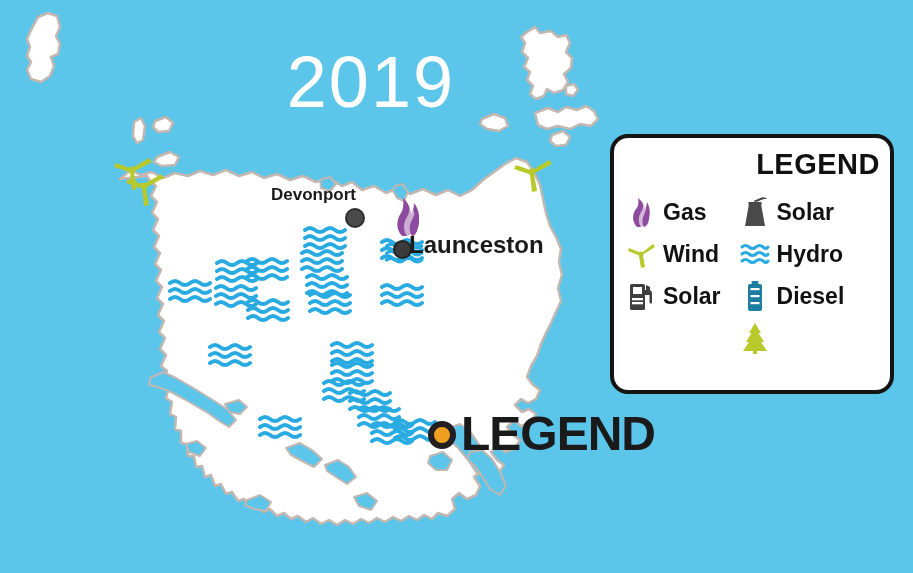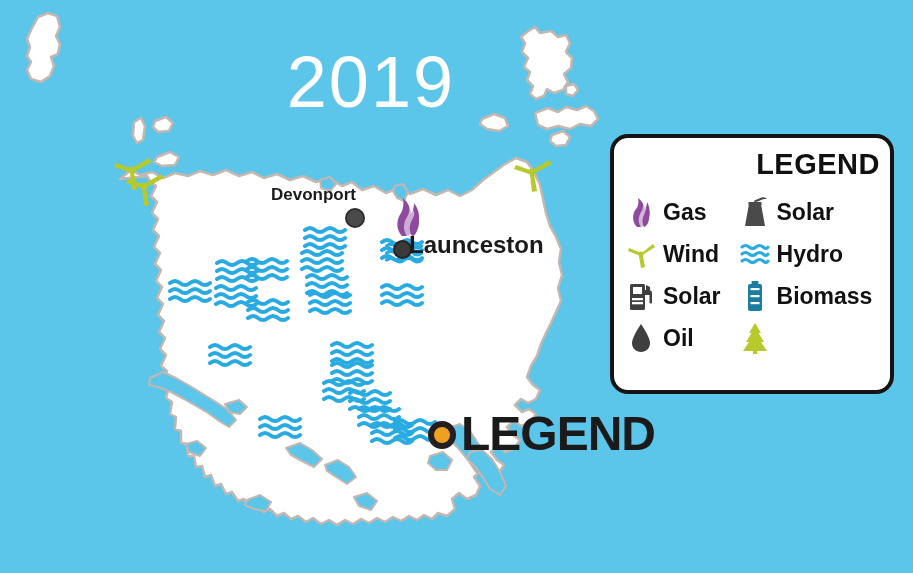--- a/index.html
+++ b/index.html
@@ -497,28 +497,20 @@
                 <rect x="5" y="17" width="11" height="2.3" fill="#ffffff"></rect>
                 <rect x="5" y="21" width="11" height="2.3" fill="#ffffff"></rect>
                 <path d="M18,9 L22,9 C24,9 25,10.5 25,12.5 L25,21 C25,23 22.5,23 22.5,21 L22.5,14 L18,14 Z" fill="#3f3f3f"></path>
                 <path d="M19,4 L23,6 L23,9 L19,9 Z" fill="#3f3f3f"></path>
               </g>
             </svg>
           </span>
           <span class="legend-label">Solar</span>
         </div>
 
-        <div class="legend-row">
-          <span class="legend-icon">
-            <svg width="22" height="30" viewBox="0 0 22 30">
-              <path d="M11,1 C11,1 2,14 2,20 C2,25.5 6,29 11,29 C16,29 20,25.5 20,20 C20,14 11,1 11,1 Z" fill="#3f3f3f"></path>
-            </svg>
-          </span>
-          <span class="legend-label">Oil</span>
-        </div>
 
       </div>
 
       <div class="legend-col right">
 
         <div class="legend-row">
           <span class="legend-icon">
             <svg width="28" height="32" viewBox="0 0 28 32">
               <g fill="#4a4a4a">
                 <path d="M8,8 L20,8 L24,30 L4,30 Z"></path>
@@ -548,21 +540,21 @@
             <svg width="18" height="32" viewBox="0 0 18 32">
               <g fill="#1b7ea0">
                 <rect x="5.5" y="1" width="7" height="3" rx="1"></rect>
                 <rect x="2" y="4" width="14" height="27" rx="2"></rect>
                 <rect x="4.5" y="8" width="9" height="2.2" fill="#ffffff"></rect>
                 <rect x="4.5" y="15" width="9" height="2.2" fill="#ffffff"></rect>
                 <rect x="4.5" y="22" width="9" height="2.2" fill="#ffffff"></rect>
               </g>
             </svg>
           </span>
-          <span class="legend-label">Biomass</span>
+          <span class="legend-label">Diesel</span>
         </div>
 
         <div class="legend-row">
           <span class="legend-icon">
             <svg width="26" height="32" viewBox="0 0 26 32">
               <g fill="#b7c92b">
                 <path d="M13,1 L19,11 L16.5,11 L22,20 L19,20 L25,29 L1,29 L7,20 L4,20 L9.5,11 L7,11 Z"></path>
                 <rect x="11" y="27" width="4" height="5"></rect>
               </g>
             </svg>

